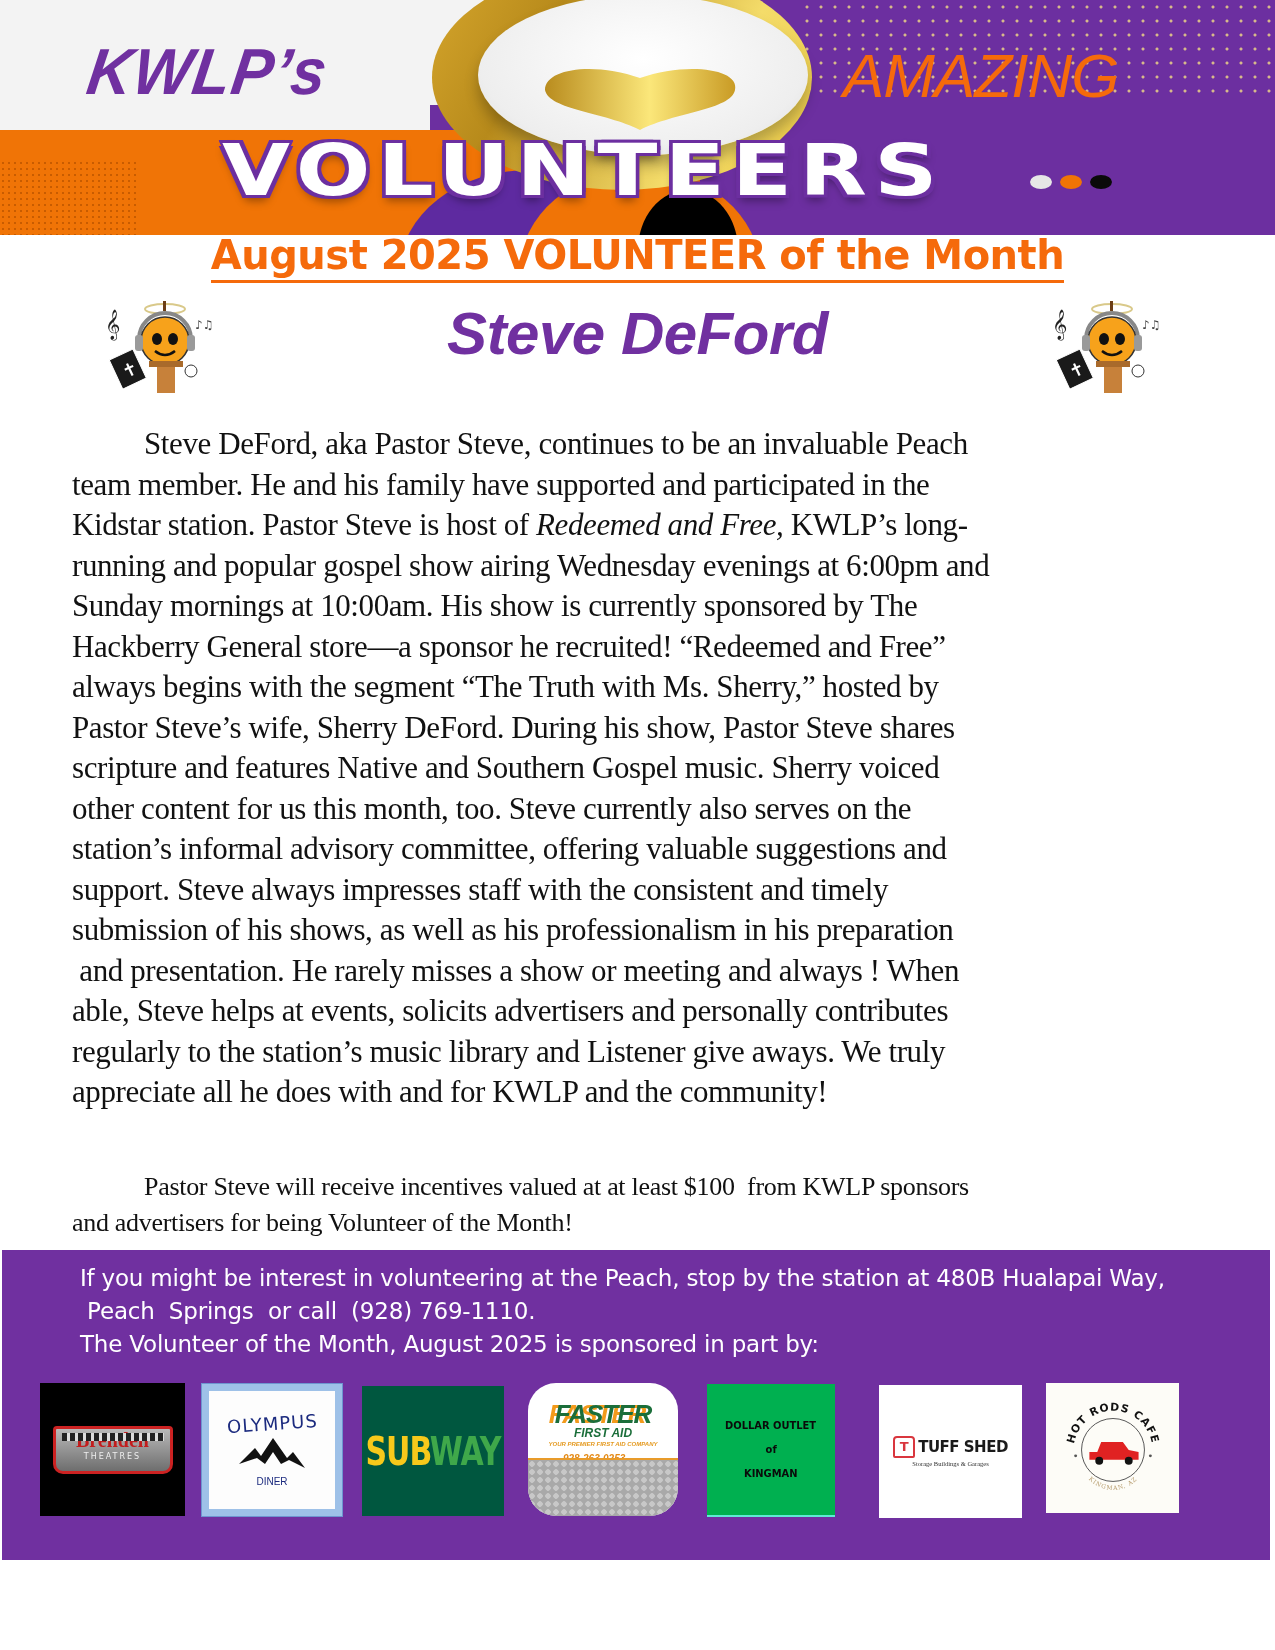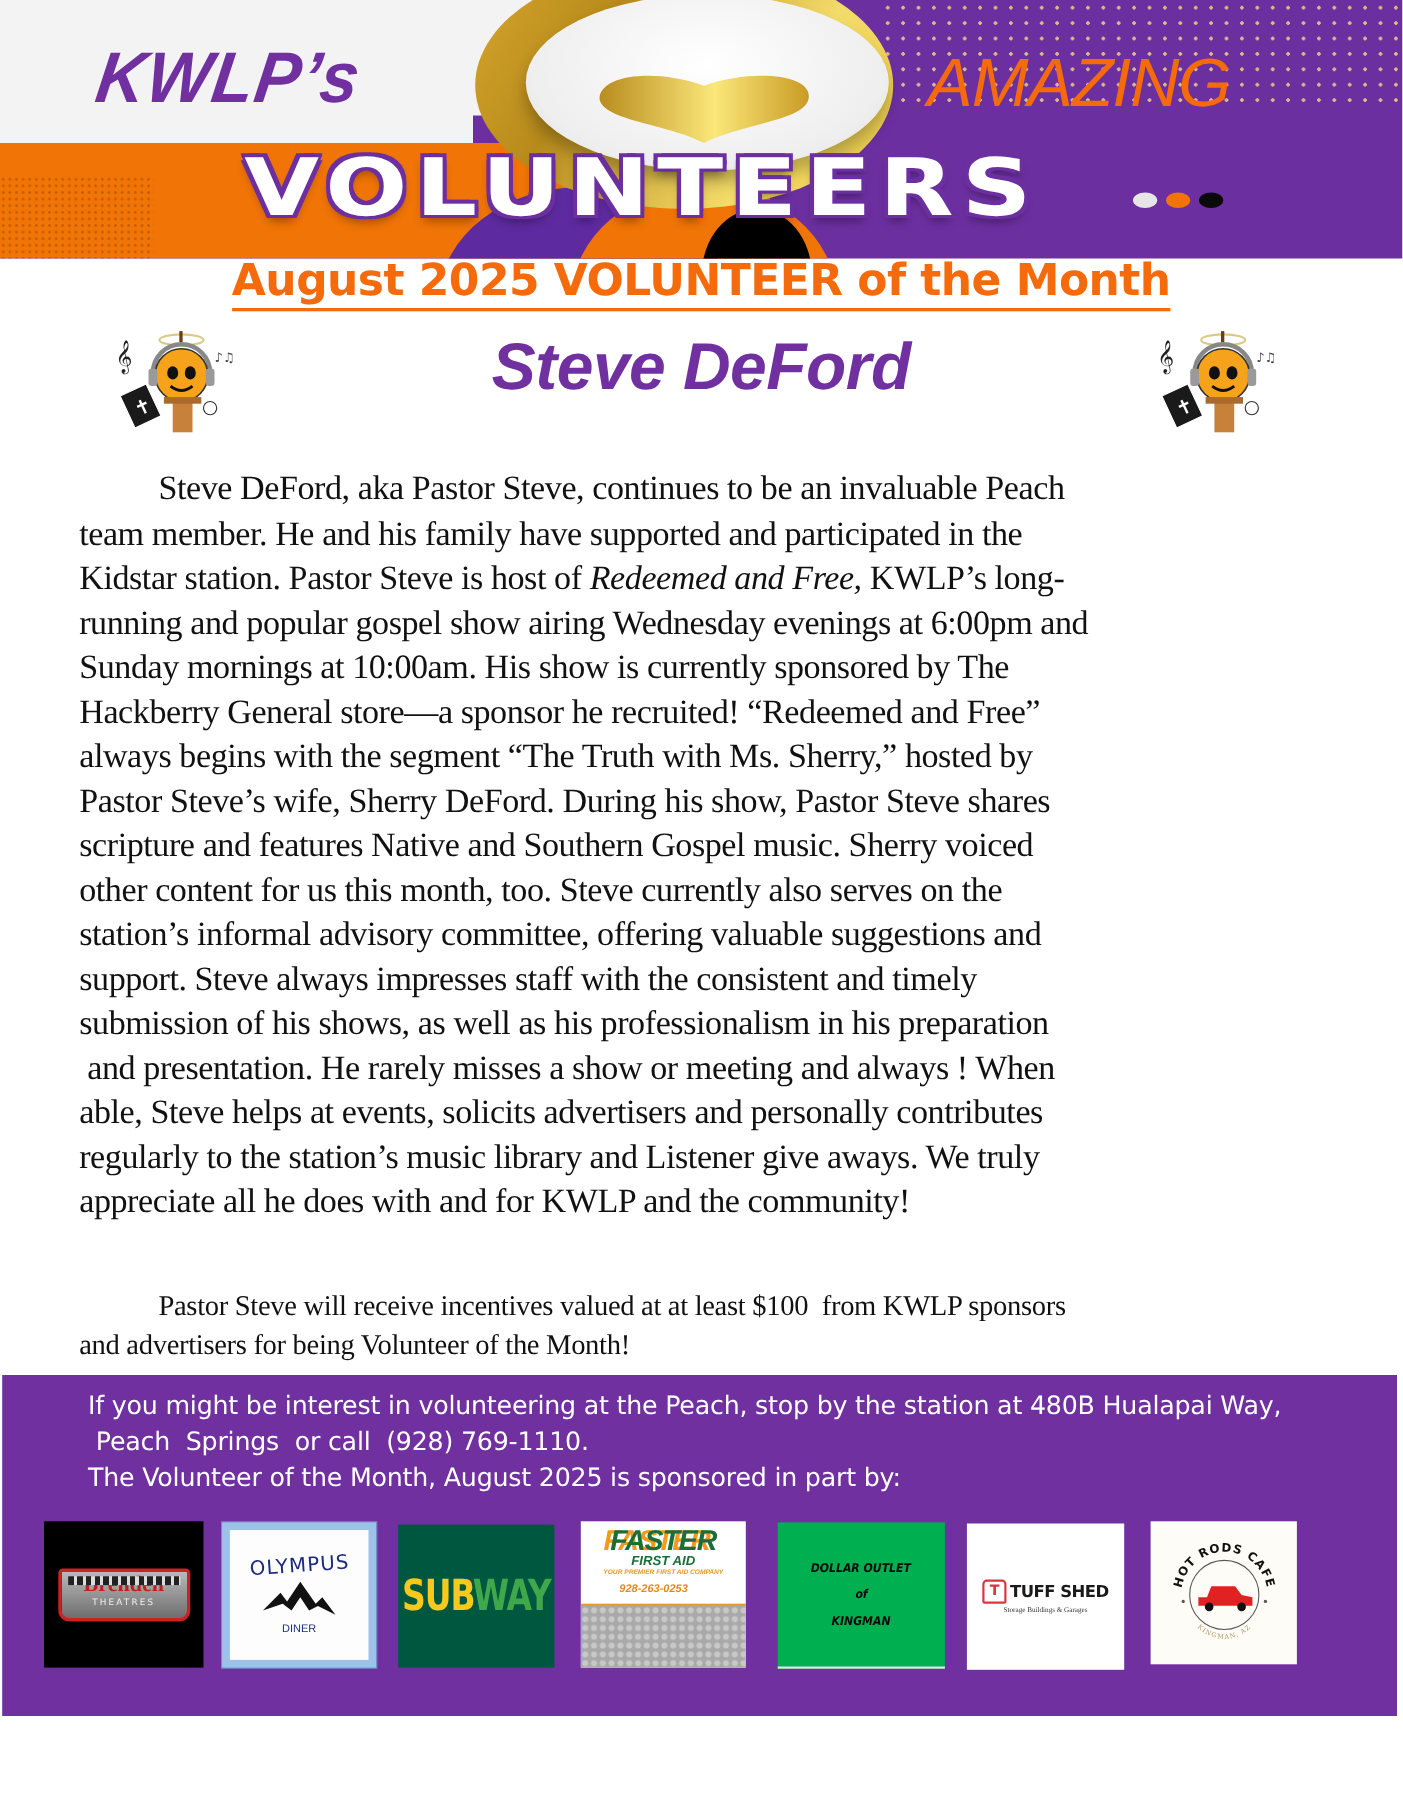--- a/index.html
+++ b/index.html
@@ -66,29 +66,29 @@
 
   .sp-olympus { left: 200px; top: 134px; width: 140px; height: 132px; background: #fdfdfd; border: 7px solid #9ec1e8; outline: 1px solid #6e95d0; }
   .sp-olympus .o1 { font-family: "DejaVu Sans", sans-serif; font-size: 18px; color: #1c2b7f; letter-spacing: 1px; transform: rotate(-4deg); }
   .sp-olympus .o2 { font-family: Liberation Sans, sans-serif; font-size: 10px; color: #1c2b7f; margin-top: 6px; }
 
   .sp-subway { left: 360px; top: 136px; width: 142px; height: 130px; background: #00573f; }
   .sp-subway .s1 { font-family: "DejaVu Sans", sans-serif; font-weight: bold; font-size: 30px; letter-spacing: -1px; transform: scaleY(1.3); }
   .sp-subway .s1 .sub { color: #f7c91b; }
   .sp-subway .s1 .way { color: #3fa84a; }
 
-  .sp-faster { left: 526px; top: 133px; width: 150px; height: 133px; background: #ffffff; justify-content: flex-start; padding-top: 4px; }
+  .sp-faster { left: 526px; top: 133px; width: 150px; height: 133px; background: #ffffff; justify-content: flex-start; padding-top: 18px; border-radius: 28px; }
   .sp-faster .f1 { font-family: "Liberation Sans", sans-serif; font-weight: bold; font-style: italic; font-size: 26px; color: #1b6e3a; letter-spacing: -1px; line-height: 26px; text-shadow: -6px 0 0 #f29a1b; }
   .sp-faster .f2 { font-family: "Liberation Sans", sans-serif; font-weight: bold; font-style: italic; font-size: 12px; color: #1b6e3a; line-height: 13px; }
   .sp-faster .f3 { font-family: "Liberation Sans", sans-serif; font-weight: bold; font-style: italic; font-size: 6px; color: #e59b22; line-height: 9px; }
   .sp-faster .f4 { font-family: "Liberation Sans", sans-serif; font-weight: bold; font-style: italic; font-size: 10px; color: #e48a17; align-self: flex-start; padding-left: 6px; margin-top: 4px; margin-left: 29px; }
   .sp-faster .hex { position: absolute; left: 0; bottom: 0; width: 100%; height: 58px; background-color: #a9a9a9;
     background-image: radial-gradient(#c8c8c8 2.5px, transparent 3px); background-size: 8px 8px; border-top: 2px solid #e89b2a; }
 
-  .sp-dollar { left: 705px; top: 134px; width: 152px; height: 133px; background: #00b050; border-bottom: 2px solid #e5e5e5; font-style: italic; }
+  .sp-dollar { left: 705px; top: 134px; width: 128px; height: 133px; background: #00b050; border-bottom: 2px solid #5eead4; }
   .sp-dollar .d { font-family: "DejaVu Sans", sans-serif; font-weight: bold; font-size: 11px; color: #0a0a0a; line-height: 24px; transform: scaleX(0.9); }
 
   .sp-tuff { left: 877px; top: 135px; width: 143px; height: 133px; background: #ffffff; }
   .sp-tuff .row { display: flex; align-items: center; gap: 3px; }
   .sp-tuff .tlogo { width: 22px; height: 22px; border: 2px solid #d9363e; border-radius: 4px 4px 2px 2px; color: #d9363e; font-family: "DejaVu Sans", sans-serif; font-weight: bold; font-size: 13px; line-height: 18px; text-align: center; }
   .sp-tuff .t1 { font-family: "DejaVu Sans", sans-serif; font-weight: bold; font-size: 15px; color: #1a1a1a; letter-spacing: -0.5px; }
   .sp-tuff .t2 { font-family: "Liberation Serif", serif; font-size: 6.5px; color: #333; margin-top: 2px; }
 
   .sp-hotrods { left: 1044px; top: 133px; width: 133px; height: 130px; background: #fdfcf7; }
   .sp-hotrods svg { width: 118px; height: 118px; }

